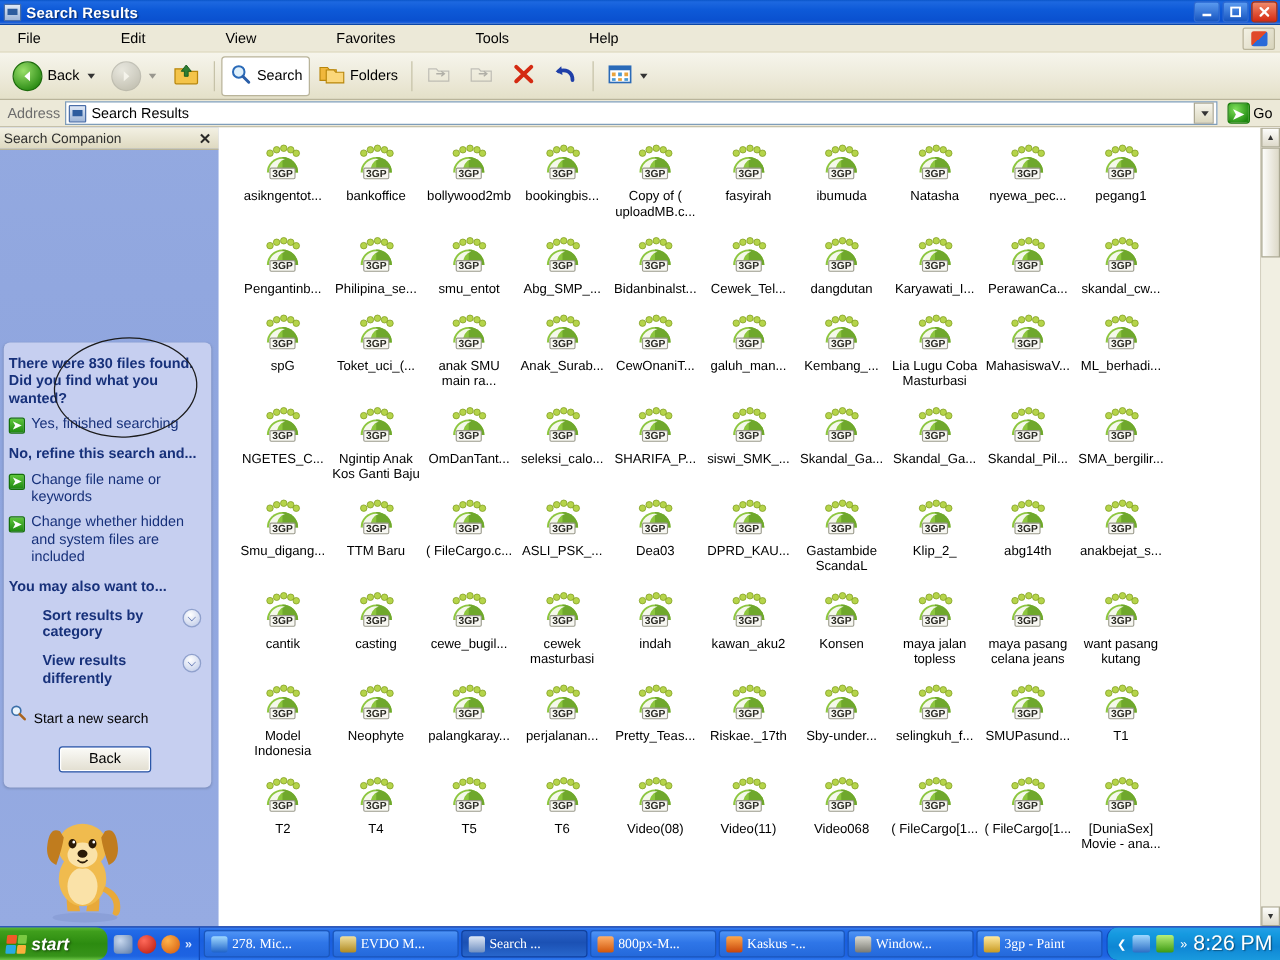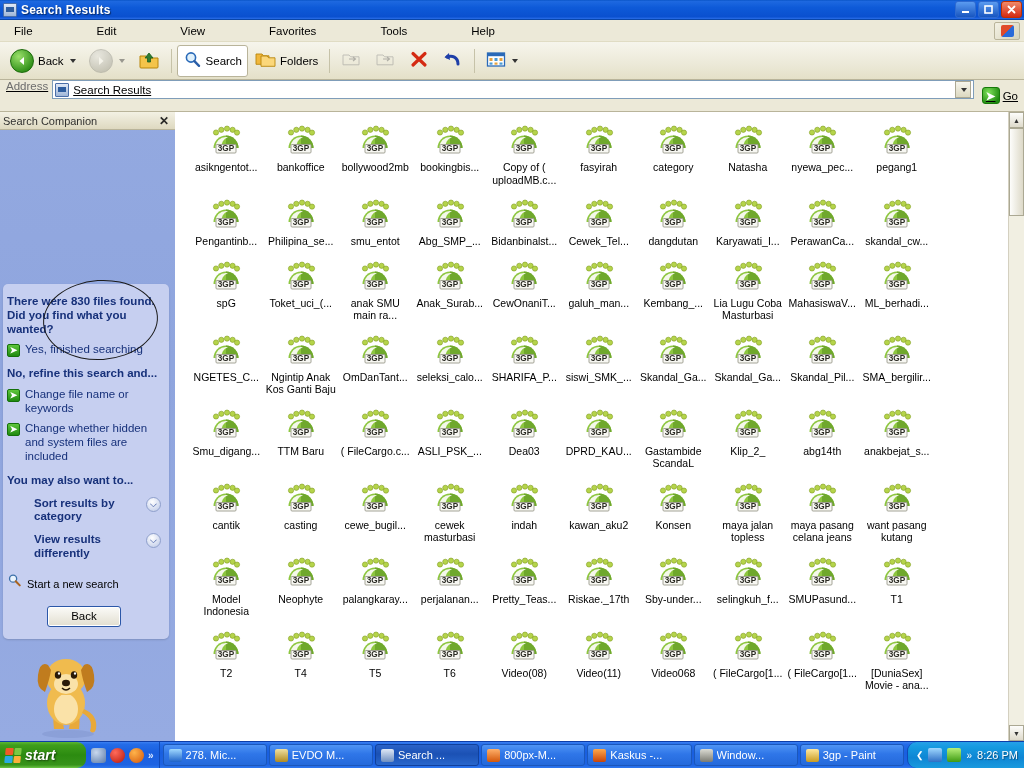--- a/index.html
+++ b/index.html
@@ -47,21 +47,21 @@
   .tb span{font-size:11.5px;color:#000;}
   .tb.pressed{border:1px solid #b9b49a;background:#fff;}
   .tb.disabled{opacity:.45;}
   .tb-sep{width:1px;height:24px;background:#c6c2a8;margin:0 4px;}
   .caret{width:0;height:0;border-left:3px solid transparent;border-right:3px solid transparent;border-top:4px solid #333;margin-left:2px;}
   .circ{width:24px;height:24px;border-radius:50%;display:flex;align-items:center;justify-content:center;}
   .circ.green{background:radial-gradient(circle at 35% 30%,#9ae06a,#2f8f18 75%);border:1px solid #1d6b0c;}
   .circ.grey{background:radial-gradient(circle at 35% 30%,#e0e0dc,#9d9d95 75%);border:1px solid #8a8a82;}
 
   
-  .addrbar{height:32px;background:#ece9d8;display:flex;padding:0 2px;gap:4px;border-bottom:1px solid #b9b49a;text-decoration:underline;}
+  .addrbar{height:22px;background:#ece9d8;display:flex;align-items:center;padding:0 2px;gap:4px;border-bottom:1px solid #b9b49a;}
   .addrlabel{color:#6d6d6d;font-size:11.5px;padding-left:4px;}
   .addrbox{flex:1;height:19px;background:#fff;border:1px solid #7f9db9;display:flex;align-items:center;padding:0 2px;gap:4px;}
   .addr-ico{width:14px;height:14px;background:linear-gradient(to bottom,#dfe8f6,#9fb6d8);border:1px solid #4a6ea8;position:relative;border-radius:1px;}
   .addr-ico:after{content:"";position:absolute;left:2px;top:3px;width:8px;height:5px;background:#2d5c9e;}
   .addrtext{font-size:11.5px;color:#000;flex:1;}
   .addr-dd{width:16px;height:17px;background:linear-gradient(to bottom,#f6f5ec,#dcd8c0);border:1px solid #aca893;
      display:flex;align-items:center;justify-content:center;}
   .gobtn{display:flex;align-items:center;gap:3px;padding:0 4px;}
   .go-arrow{width:18px;height:17px;border-radius:3px;background:radial-gradient(circle at 35% 30%,#7fe05a,#1f8a10 80%);
      border:1px solid #167a08;display:flex;align-items:center;justify-content:center;color:#fff;font-size:11px;font-weight:bold;}
@@ -121,32 +121,32 @@
       border-top:1px solid #0d3da8;}
   .start{width:86px;display:flex;align-items:center;gap:4px;padding-left:5px;
       background:linear-gradient(to bottom,#5bb733 0%,#3f9e1c 12%,#2c8b10 50%,#37931a 88%,#6cc546 100%);
       border-radius:0 9px 9px 0;color:#fff;font-weight:bold;font-style:italic;font-size:14px;
       text-shadow:1px 1px 2px rgba(0,0,0,.55);}
   .start .flag{width:16px;height:15px;display:grid;grid-template-columns:1fr 1fr;grid-template-rows:1fr 1fr;gap:1px;transform:skewX(-6deg);}
   .start .flag i{display:block;border-radius:1px;}
   .qlaunch{display:flex;align-items:center;gap:4px;padding:0 5px;border-right:1px solid #1049b8;}
   .ql{width:15px;height:15px;border-radius:3px;}
   .qchev{color:#dbe8ff;font-size:10px;font-weight:bold;}
-  .tasks{flex:1;display:flex;align-items:flex-start;gap:2px;padding:2px 3px;overflow:hidden;}
+  .tasks{flex:1;display:flex;align-items:flex-start;gap:2px;padding:2px 3px;overflow:hidden;font-family:Liberation Serif, serif;}
   .task{flex:0 1 110px;min-width:60px;height:22px;display:flex;align-items:center;gap:4px;padding:0 5px;
       background:linear-gradient(to bottom,#4f94f5,#2f76e8 45%,#2469db);border:1px solid #1b57bb;border-radius:3px;
       color:#fff;font-size:11px;overflow:hidden;white-space:nowrap;}
   .task.active{background:linear-gradient(to bottom,#2a62c8,#1b51b4 45%,#2866cc);border-color:#10409c;}
   .task .ti{width:13px;height:13px;flex:0 0 auto;border-radius:2px;}
   .task .tl{overflow:hidden;text-overflow:ellipsis;}
   .tray{display:flex;align-items:center;gap:5px;padding:0 6px 0 8px;
       background:linear-gradient(to bottom,#26a0e8 0%,#159ae0 20%,#0e86d4 60%,#1a9ade 100%);
       border-left:1px solid #1049b8;border-radius:9px 0 0 9px;color:#fff;font-size:11px;}
   .tray .ti{width:14px;height:14px;border-radius:2px;}
-  .clock{font-size:11px;color:#fff;text-shadow:1px 1px 1px rgba(0,0,0,.4);}
+  .clock{font-size:17px;color:#fff;text-shadow:1px 1px 1px rgba(0,0,0,.4);}
 </style>
 </head>
 <body>
 
 <div class="window">
 
   <div class="titlebar">
     <span class="title-ico"></span>
     <div class="titletext">Search Results</div>
     <div class="winbtns">
@@ -464,21 +464,21 @@
               <circle cx="12.3" cy="5.8" r="2.6" fill="#b5d44a" stroke="#7f9c20" stroke-width=".6"></circle>
               <circle cx="18" cy="4.6" r="2.6" fill="#b5d44a" stroke="#7f9c20" stroke-width=".6"></circle>
               <circle cx="23.6" cy="5.8" r="2.6" fill="#b5d44a" stroke="#7f9c20" stroke-width=".6"></circle>
               <circle cx="28" cy="8.6" r="2.6" fill="#b5d44a" stroke="#7f9c20" stroke-width=".6"></circle>
               <path d="M4.5 24 a12.5 12.5 0 0 1 25 0 Z" fill="#8dc63f"></path>
               <path d="M17 11.5 a12.5 12.5 0 0 1 12.5 12.5 H17 Z" fill="#6fa82c"></path>
               <path d="M6.2 23.6 a10.8 10.8 0 0 1 10.8 -10.6 a10.8 10.8 0 0 1 2 .2 a9 9 0 0 0 -6.3 10.4 Z" fill="#f4f8ea"></path>
               <rect x="7" y="20.5" width="20" height="8.5" rx="1" fill="#f7f7f2" stroke="#9a9a8c" stroke-width=".9"></rect>
               <text x="17" y="27.3" font-family="Liberation Sans, sans-serif" font-size="8.2" font-weight="bold" fill="#2b2b24" text-anchor="middle">3GP</text>
             </svg>
-            <div class="name">category</div>
+            <div class="name">ibumuda</div>
           </div>
           <div class="cell">
             <svg class="ico3gp" viewBox="0 0 34 34">
               <circle cx="7" cy="8.5" r="2.6" fill="#b5d44a" stroke="#7f9c20" stroke-width=".6"></circle>
               <circle cx="12.3" cy="5.8" r="2.6" fill="#b5d44a" stroke="#7f9c20" stroke-width=".6"></circle>
               <circle cx="18" cy="4.6" r="2.6" fill="#b5d44a" stroke="#7f9c20" stroke-width=".6"></circle>
               <circle cx="23.6" cy="5.8" r="2.6" fill="#b5d44a" stroke="#7f9c20" stroke-width=".6"></circle>
               <circle cx="28" cy="8.6" r="2.6" fill="#b5d44a" stroke="#7f9c20" stroke-width=".6"></circle>
               <path d="M4.5 24 a12.5 12.5 0 0 1 25 0 Z" fill="#8dc63f"></path>
               <path d="M17 11.5 a12.5 12.5 0 0 1 12.5 12.5 H17 Z" fill="#6fa82c"></path>

